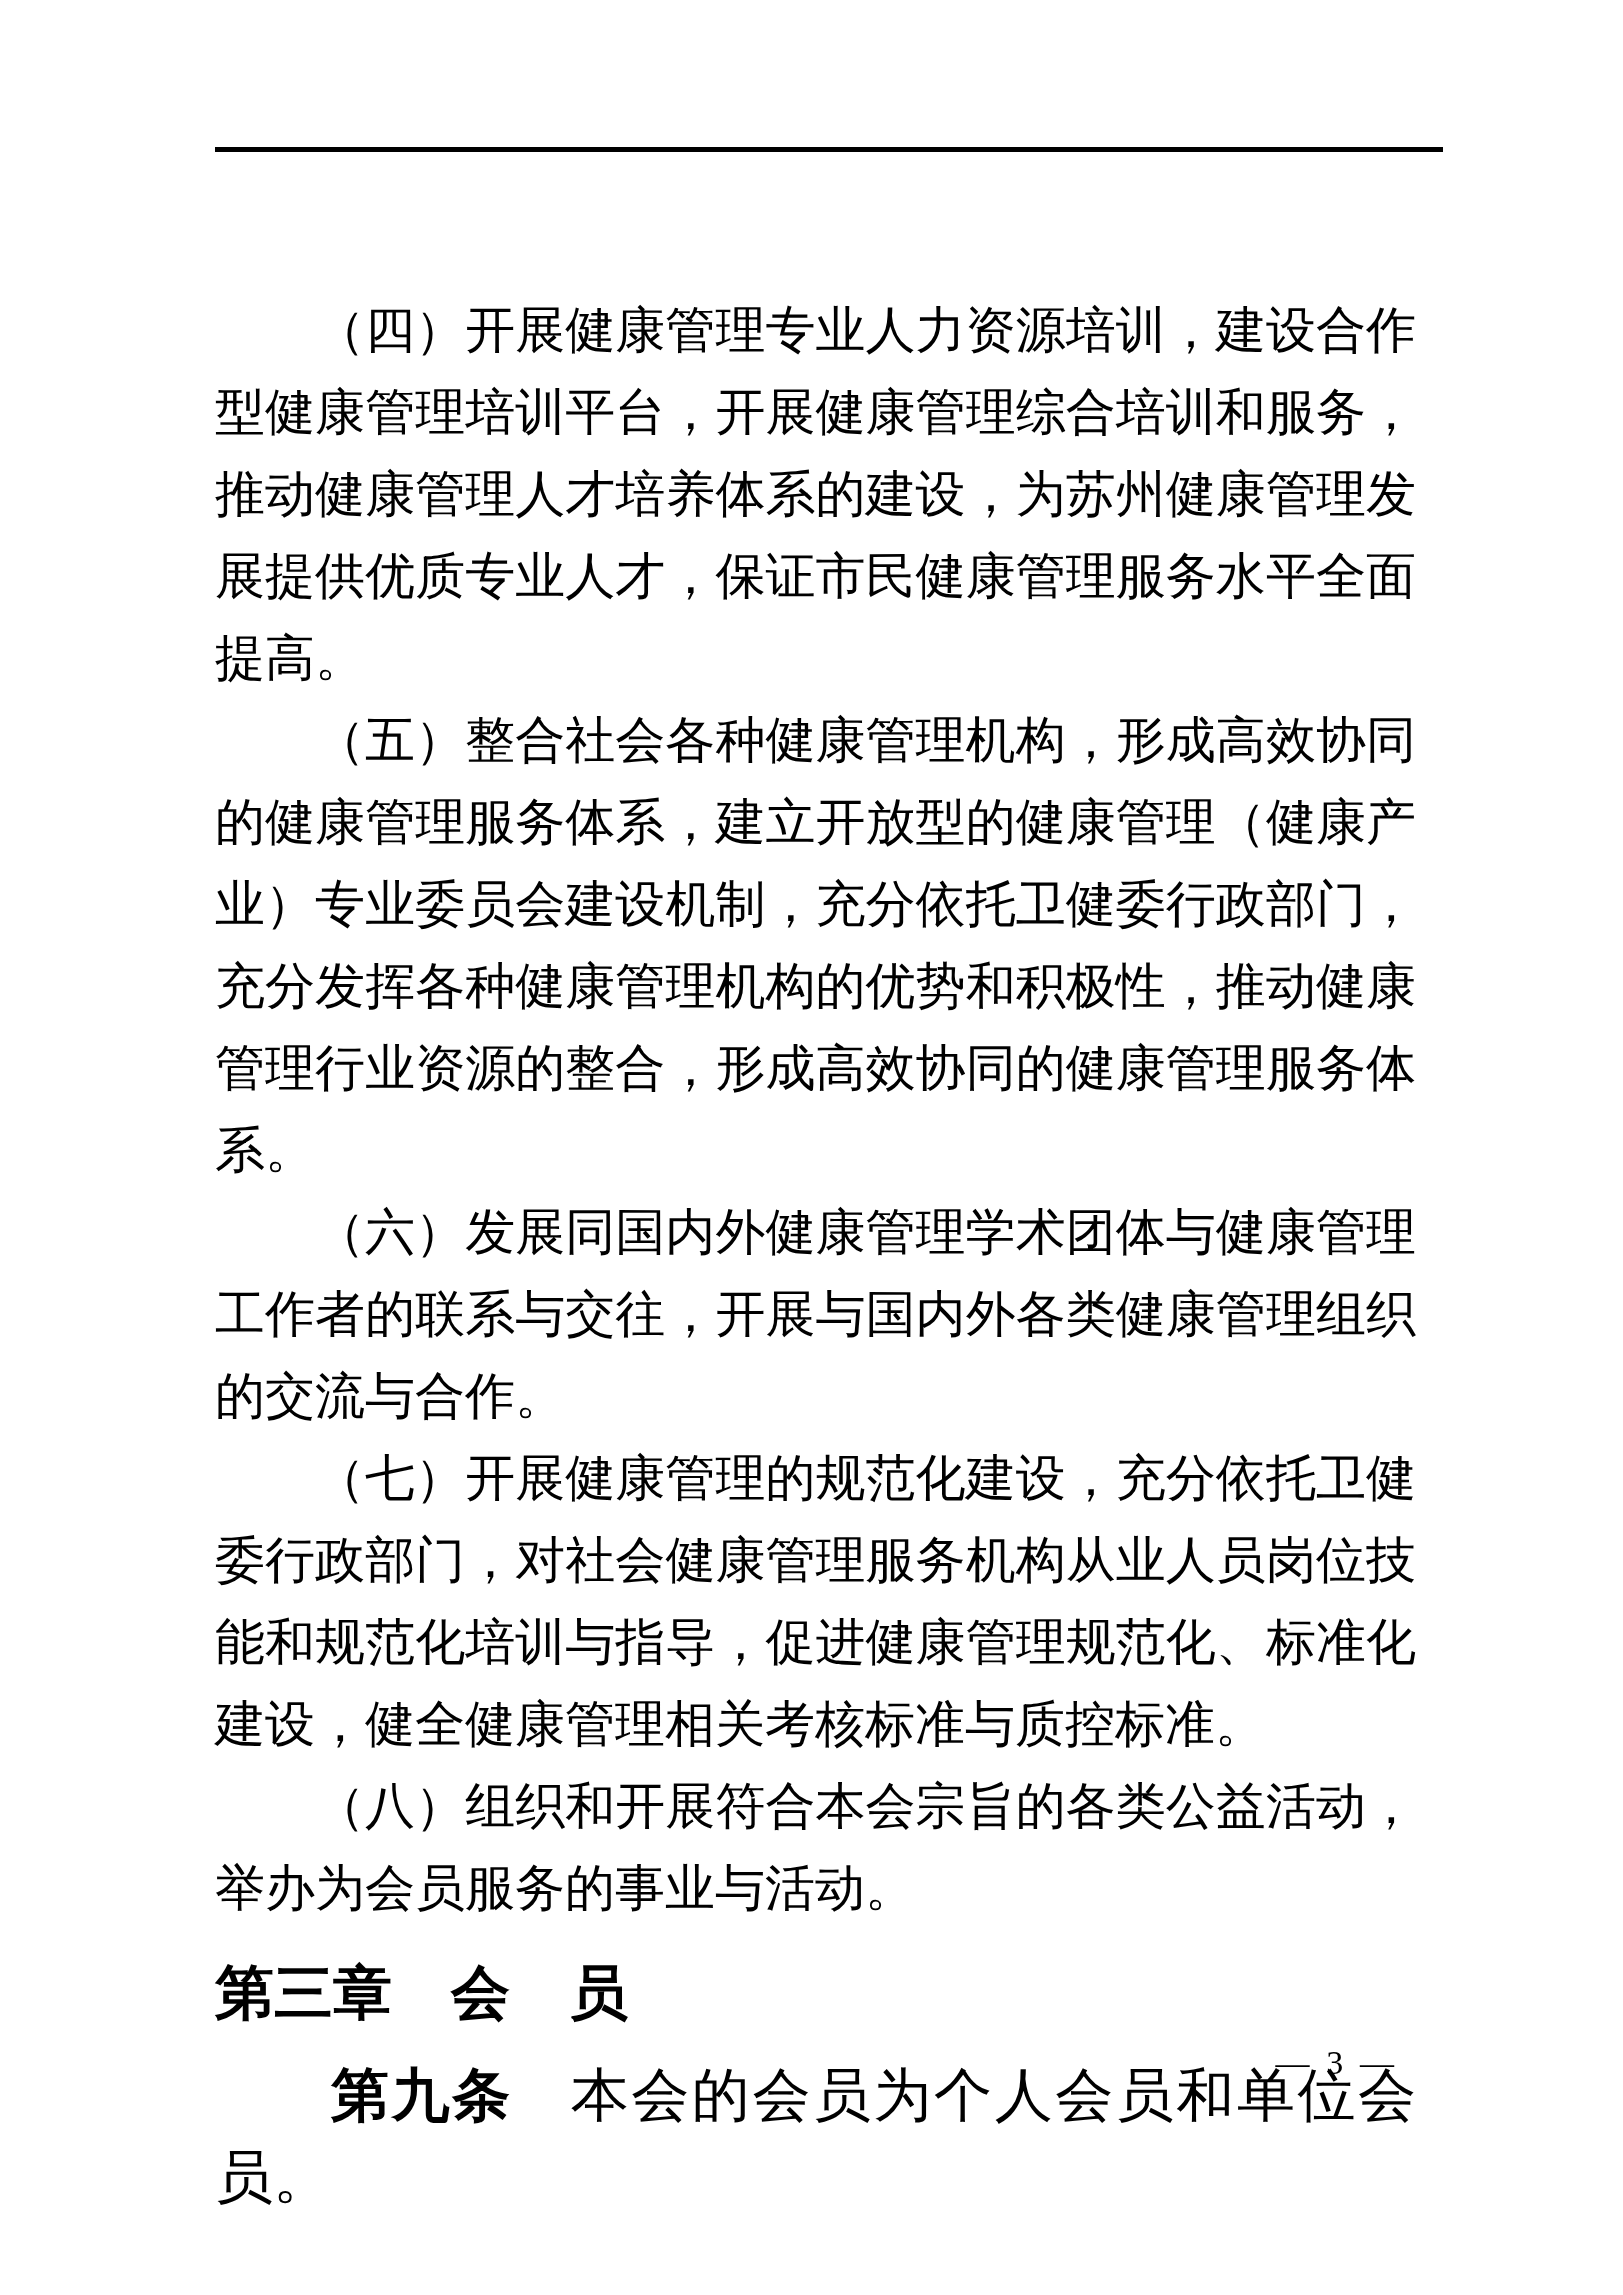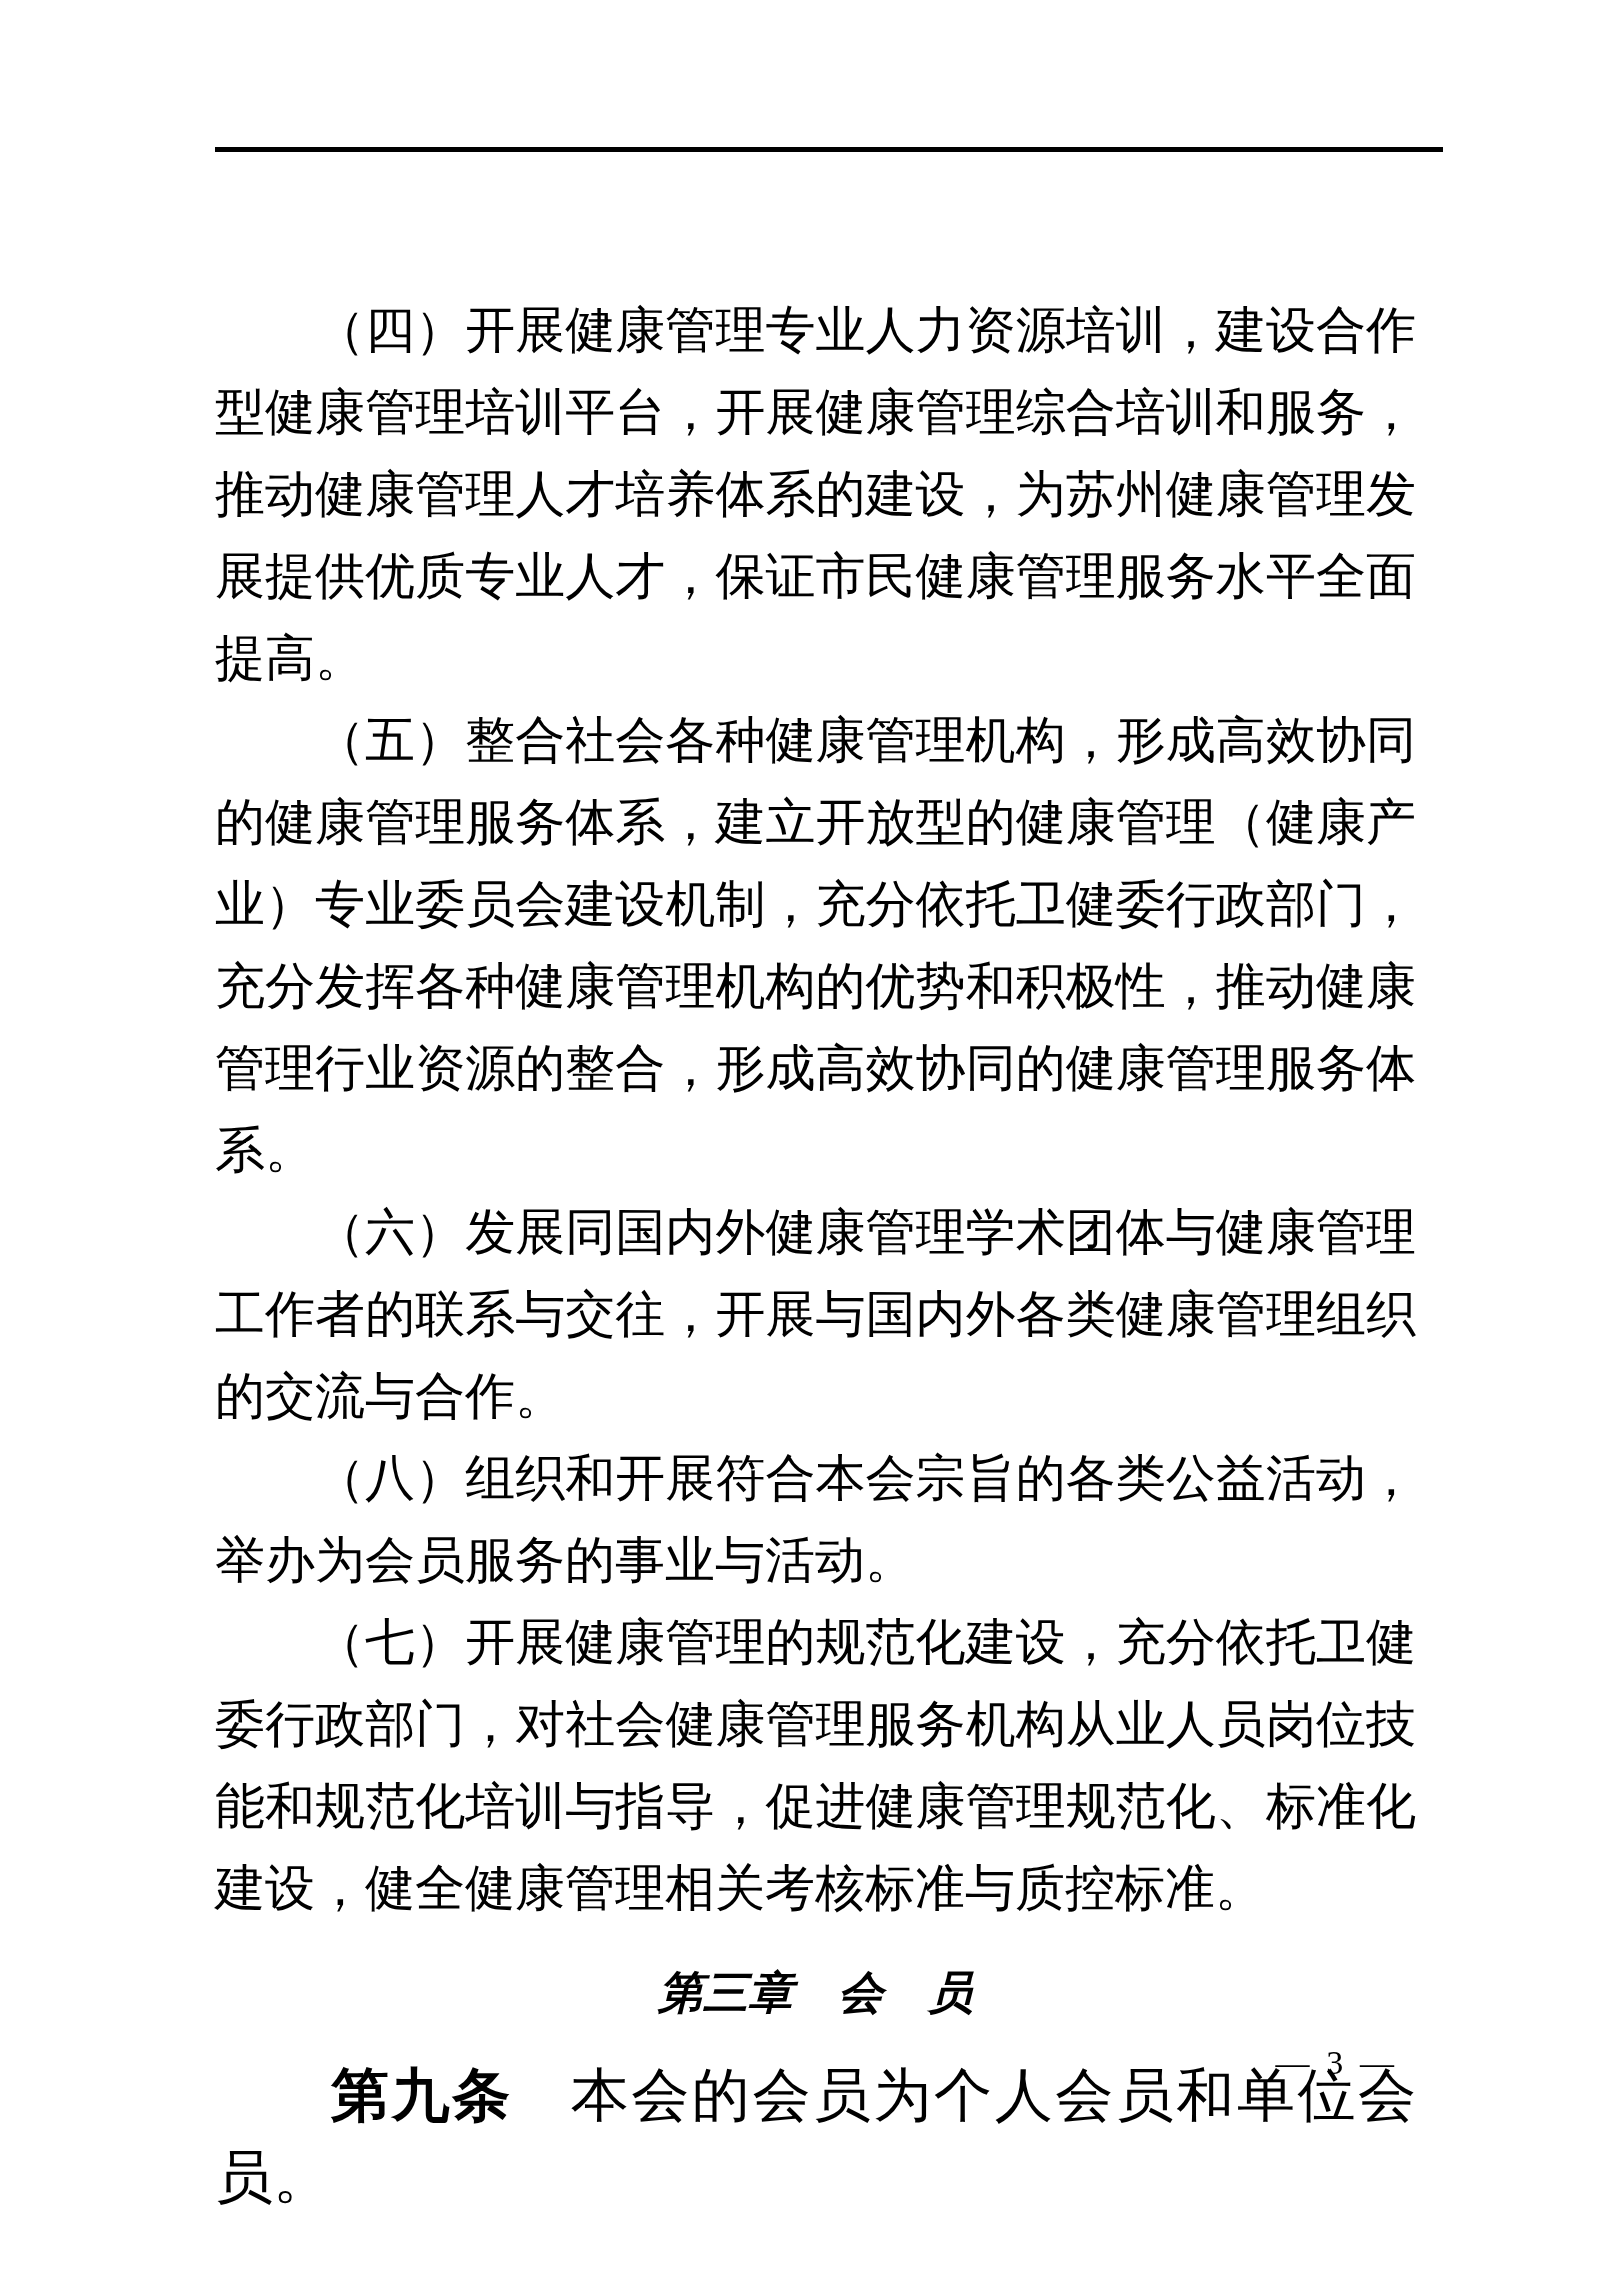--- a/index.html
+++ b/index.html
@@ -32,26 +32,25 @@
   p.body-para {
     margin: 0;
     font-size: 50px;
     line-height: 82px;
     text-indent: 2em;
     text-align: justify;
     letter-spacing: 0;
   }
   .chapter {
     margin: 22.5px 0 20.4px 0;
-    font-size: 45px;
+    font-size: 59px;
     line-height: 82px;
     font-weight: bold;
     font-family: "Liberation Sans", sans-serif;
-    text-align: center;
-    font-style: italic;
+    text-align: left;
   }
   p.article {
     margin: 0;
     font-size: 58px;
     line-height: 82px;
     text-indent: 2em;
     text-align: justify;
   }
   .article-label {
     font-weight: bold;
@@ -72,22 +71,22 @@
 <body>
 
 <div class="page">
   <div class="header-rule"></div>
 
   <div class="content">
     <div id="paragraphs">
         <p class="body-para">（四）开展健康管理专业人力资源培训，建设合作型健康管理培训平台，开展健康管理综合培训和服务，推动健康管理人才培养体系的建设，为苏州健康管理发展提供优质专业人才，保证市民健康管理服务水平全面提高。</p>
         <p class="body-para">（五）整合社会各种健康管理机构，形成高效协同的健康管理服务体系，建立开放型的健康管理（健康产业）专业委员会建设机制，充分依托卫健委行政部门，充分发挥各种健康管理机构的优势和积极性，推动健康管理行业资源的整合，形成高效协同的健康管理服务体系。</p>
         <p class="body-para">（六）发展同国内外健康管理学术团体与健康管理工作者的联系与交往，开展与国内外各类健康管理组织的交流与合作。</p>
+        <p class="body-para">（七）开展健康管理的规范化建设，充分依托卫健委行政部门，对社会健康管理服务机构从业人员岗位技能和规范化培训与指导，促进健康管理规范化、标准化建设，健全健康管理相关考核标准与质控标准。</p>
         <p class="body-para">（八）组织和开展符合本会宗旨的各类公益活动，举办为会员服务的事业与活动。</p>
-        <p class="body-para">（七）开展健康管理的规范化建设，充分依托卫健委行政部门，对社会健康管理服务机构从业人员岗位技能和规范化培训与指导，促进健康管理规范化、标准化建设，健全健康管理相关考核标准与质控标准。</p>
       </div>
 
     <h2 class="chapter">第三章　会　员</h2>
 
     <p class="article">
       <span class="article-label">第九条</span><span>本会的会员为个人会员和单位会员。</span>
     </p>
   </div>
 
   <div class="page-number">— 3 —</div>

